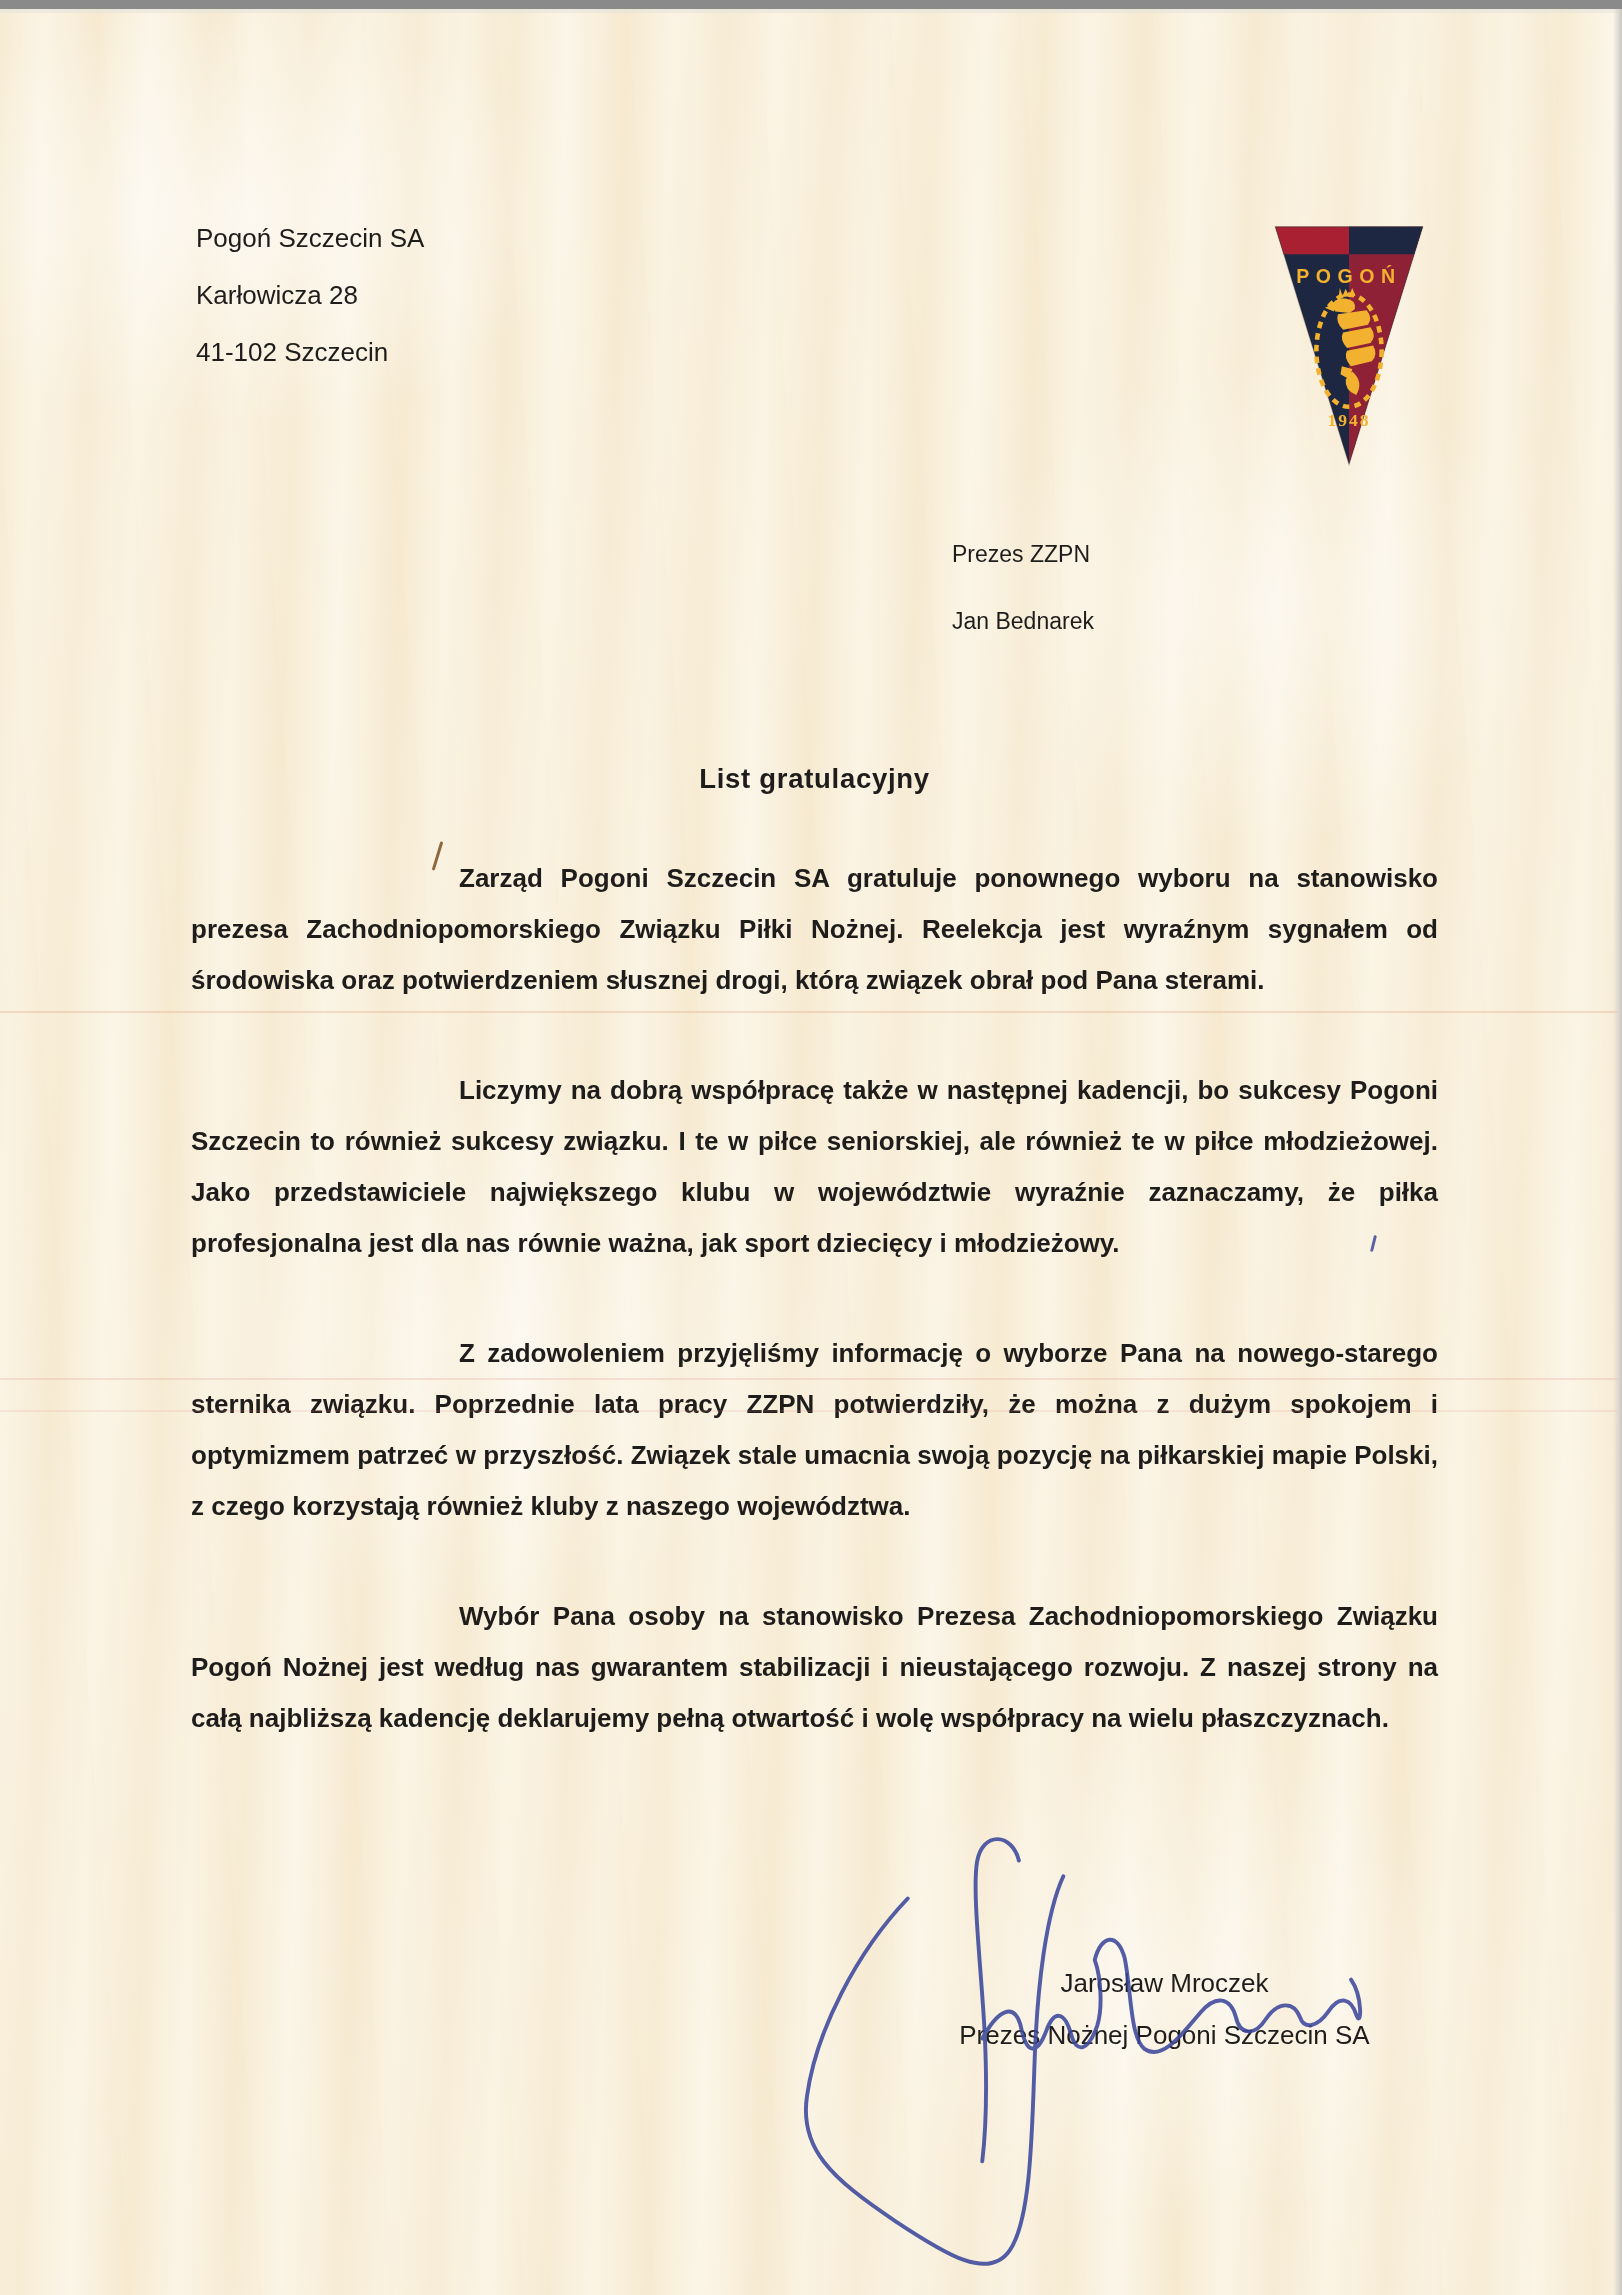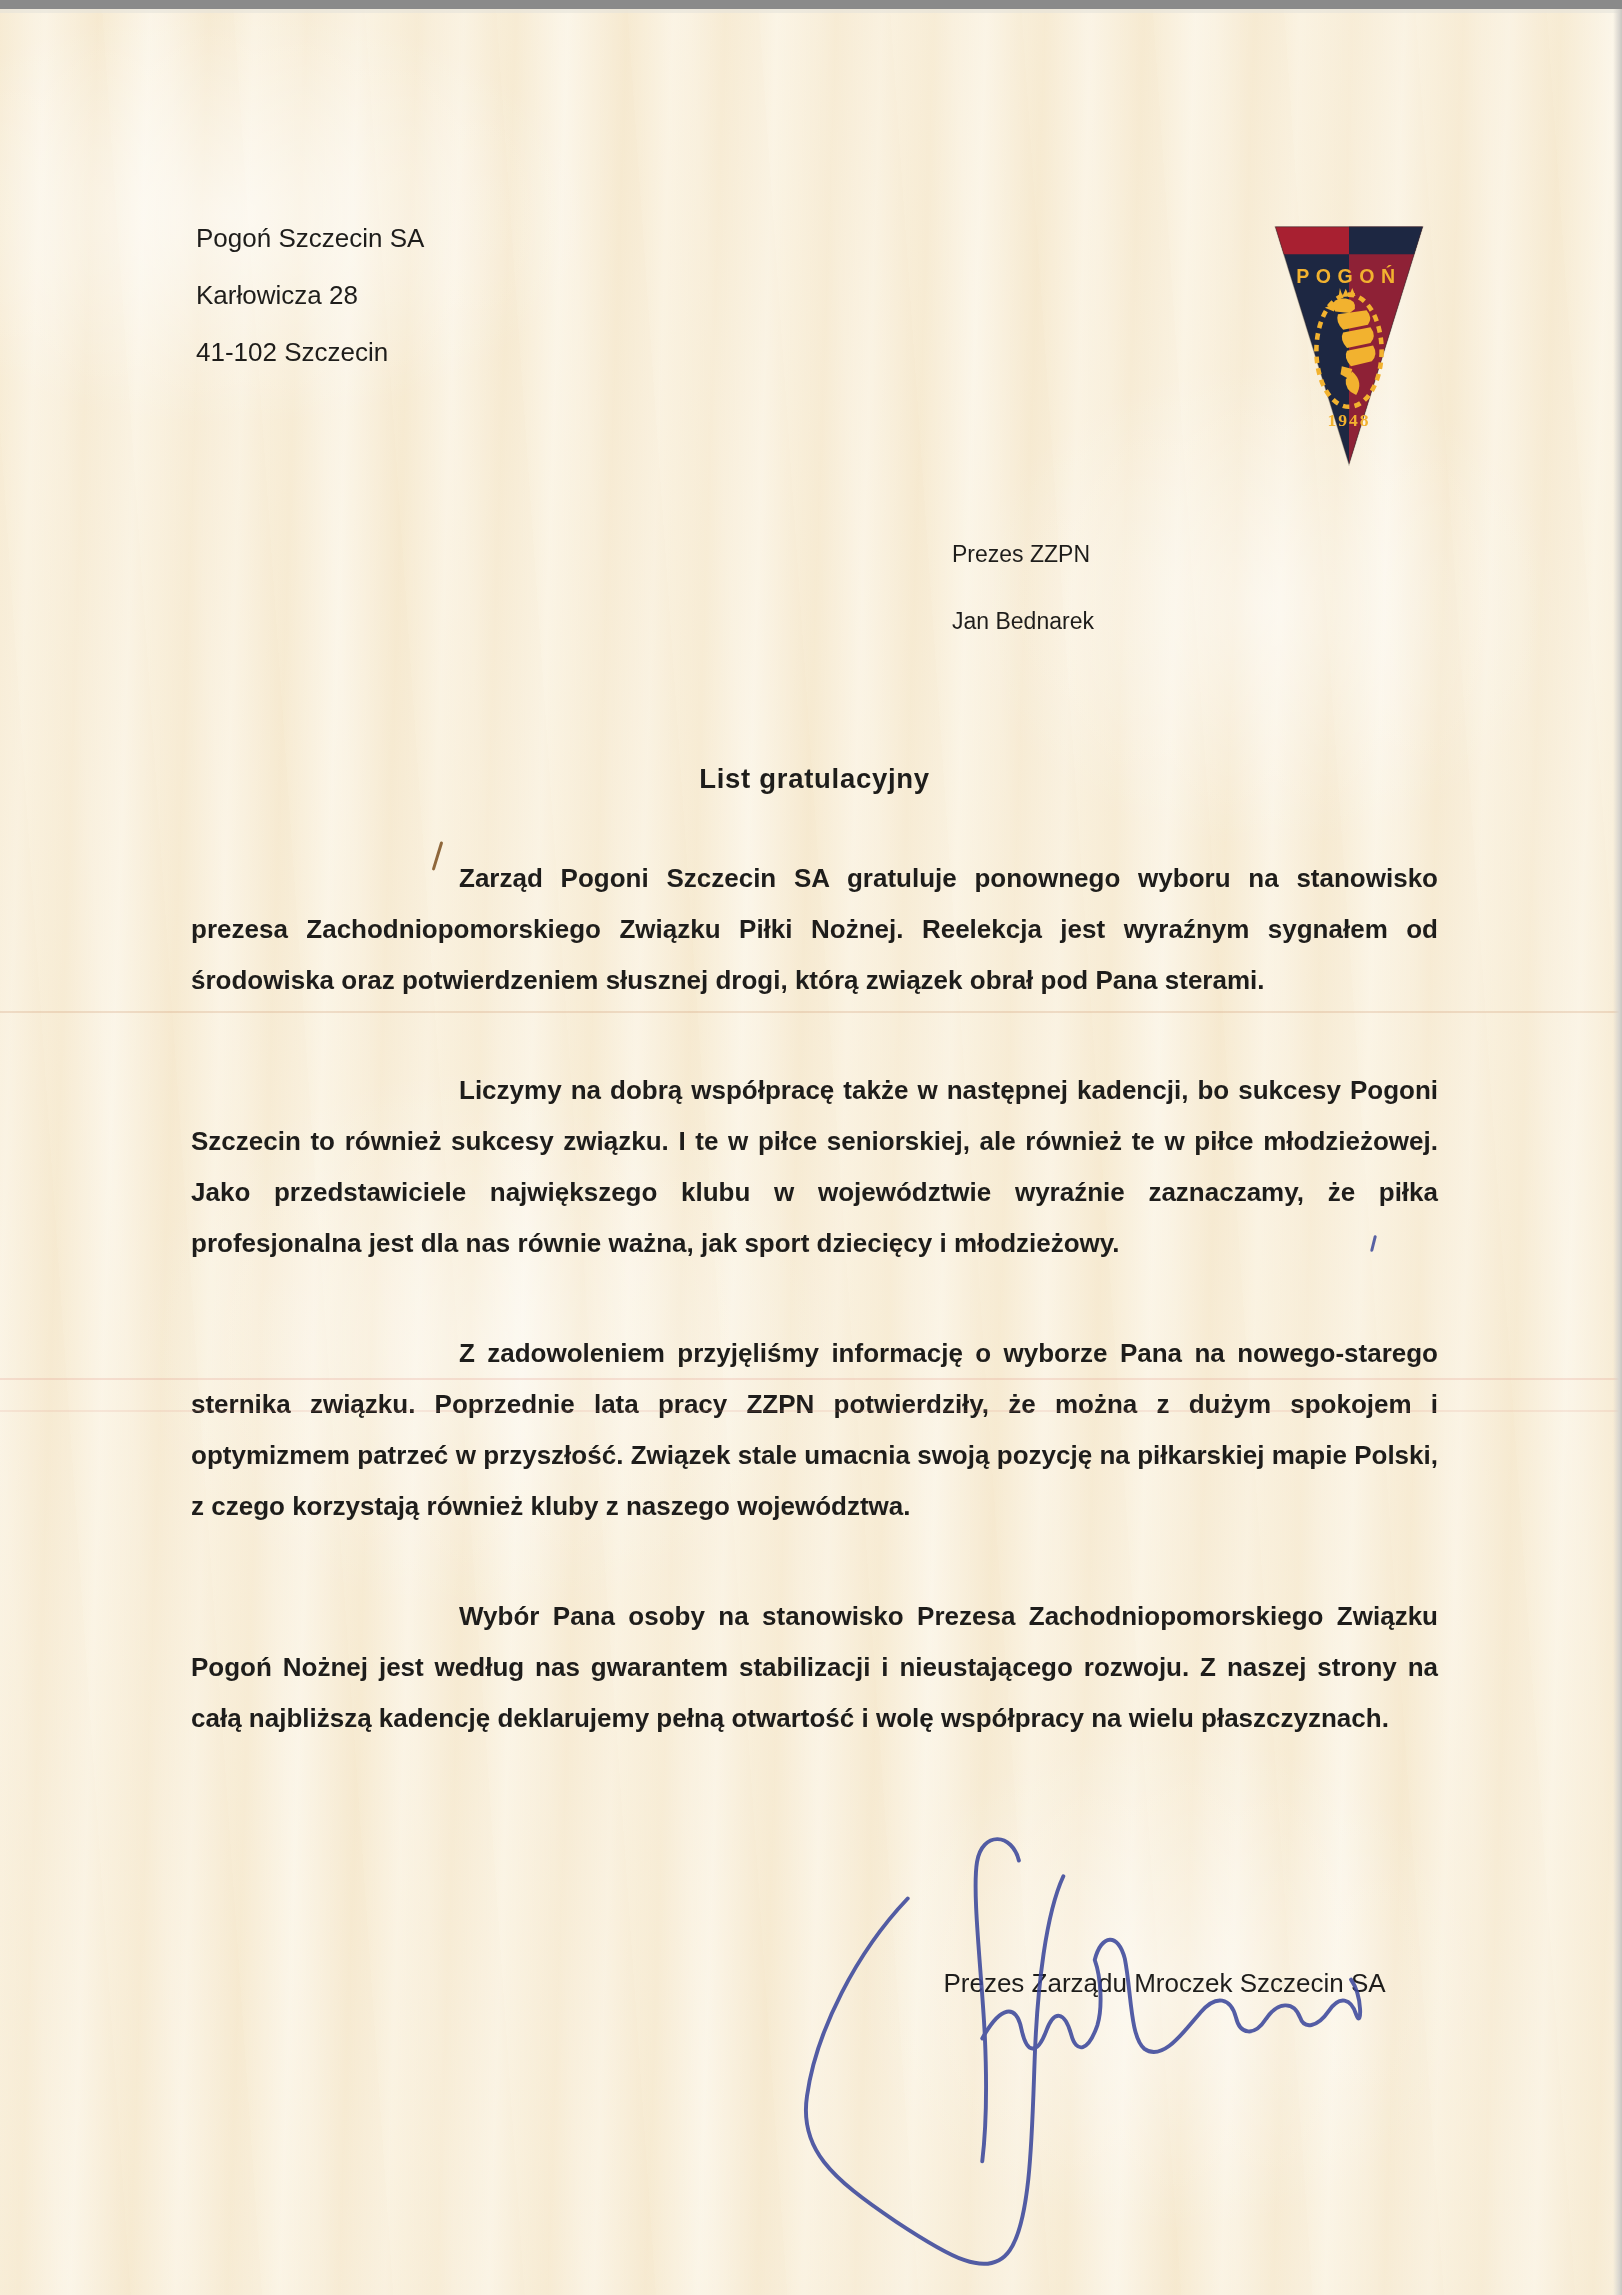--- a/index.html
+++ b/index.html
@@ -106,21 +106,22 @@
   <div class="abs body">
     <p>Zarząd Pogoni Szczecin SA gratuluje ponownego wyboru na stanowisko prezesa Zachodniopomorskiego Związku Piłki Nożnej. Reelekcja jest wyraźnym sygnałem od środowiska oraz potwierdzeniem słusznej drogi, którą związek obrał pod Pana sterami.</p>
     <p>Liczymy na dobrą współpracę także w następnej kadencji, bo sukcesy Pogoni Szczecin to również sukcesy związku. I te w piłce seniorskiej, ale również te w piłce młodzieżowej. Jako przedstawiciele największego klubu w województwie wyraźnie zaznaczamy, że piłka profesjonalna jest dla nas równie ważna, jak sport dziecięcy i młodzieżowy.</p>
     <p>Z zadowoleniem przyjęliśmy informację o wyborze Pana na nowego-starego sternika związku. Poprzednie lata pracy ZZPN potwierdziły, że można z dużym spokojem i optymizmem patrzeć w przyszłość. Związek stale umacnia swoją pozycję na piłkarskiej mapie Polski, z czego korzystają również kluby z naszego województwa.</p>
     <p>Wybór Pana osoby na stanowisko Prezesa Zachodniopomorskiego Związku Pogoń Nożnej jest według nas gwarantem stabilizacji i nieustającego rozwoju. Z naszej strony na całą najbliższą kadencję deklarujemy pełną otwartość i wolę współpracy na wielu płaszczyznach.</p>
   </div>
 
   <div class="abs pen-tick"></div>
 
   <div class="abs sig-block">
-    <div>Prezes Zarządu Mroczek Szczecin SA</div>
+    <div>Jarosław Mroczek</div>
+    <div>Prezes Nożnej Pogoni Szczecin SA</div>
   </div>
 
   <svg class="abs signature-svg" width="667" height="478" viewBox="0 0 1020 730">
     <g fill="none" stroke="#3c489c" stroke-width="6" stroke-linecap="round" stroke-linejoin="round" opacity="0.88">
       <path d="M428 60 C418 18 372 14 364 62 C356 110 372 240 376 330 C380 420 378 470 372 520"></path>
       <path d="M258 118 C180 200 118 320 104 420 C92 500 140 545 240 612 C320 665 382 702 414 656 C446 610 448 480 452 368 C456 250 470 140 496 84"></path>
       <path d="M372 332 C400 282 424 278 432 318 C440 356 456 358 470 320 C482 288 498 290 508 326 C516 356 534 352 548 312 C556 286 554 240 544 212 C554 172 580 170 590 210 C600 260 598 330 620 348 C648 368 680 322 706 292 C730 264 752 270 760 300 C766 326 788 330 806 302 C824 276 848 274 858 300 C864 318 884 316 902 290 C918 266 936 270 944 296 C952 318 954 268 936 242"></path>
     </g>
   </svg>
 

